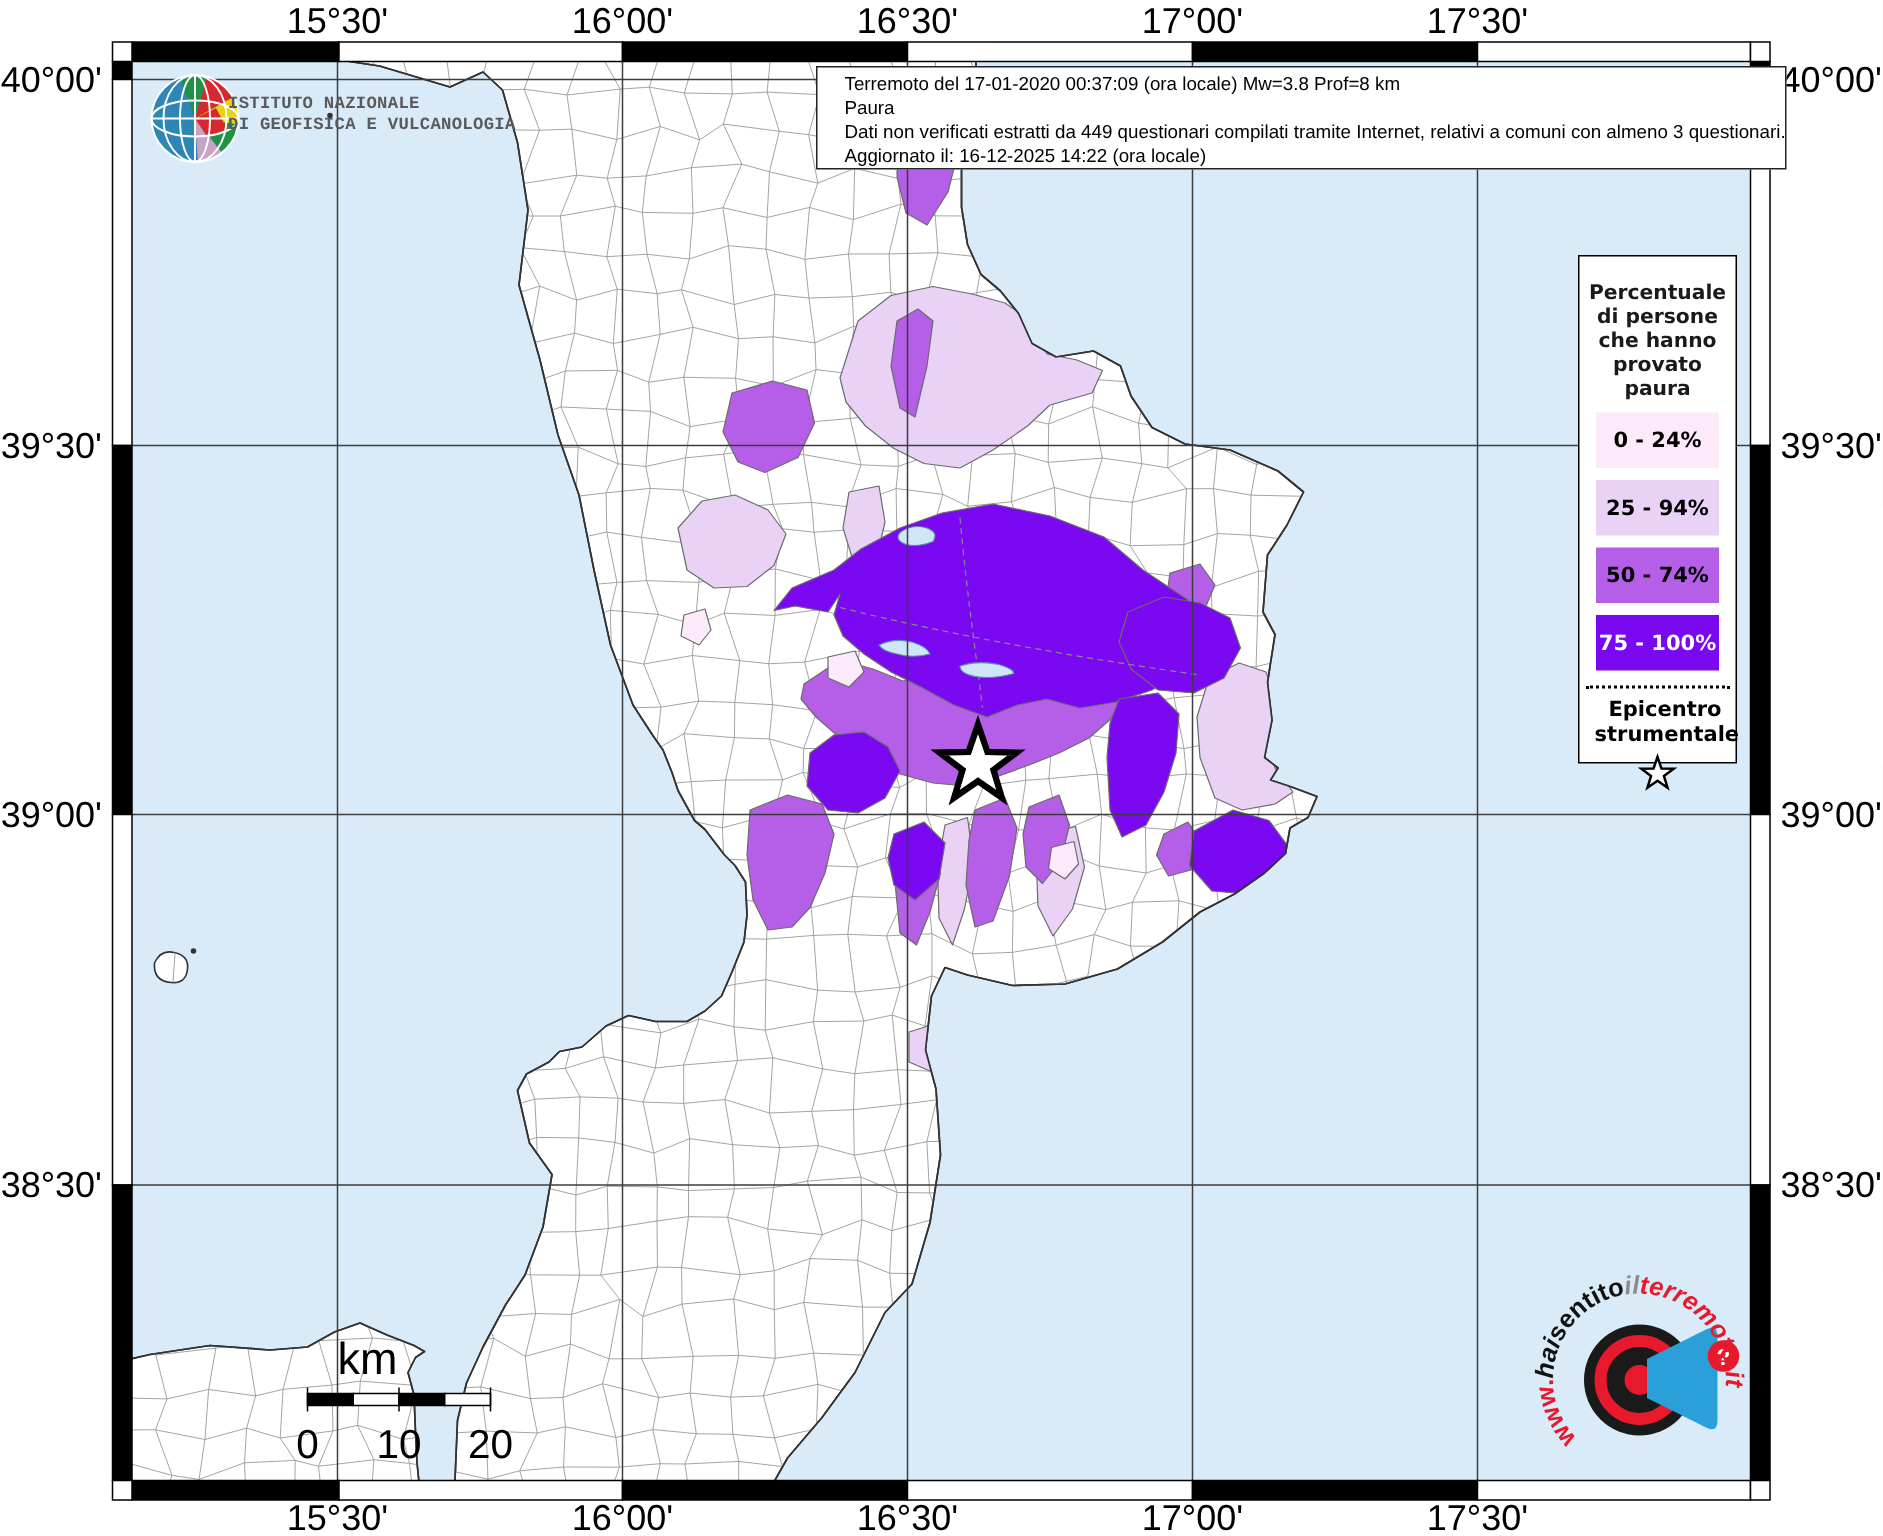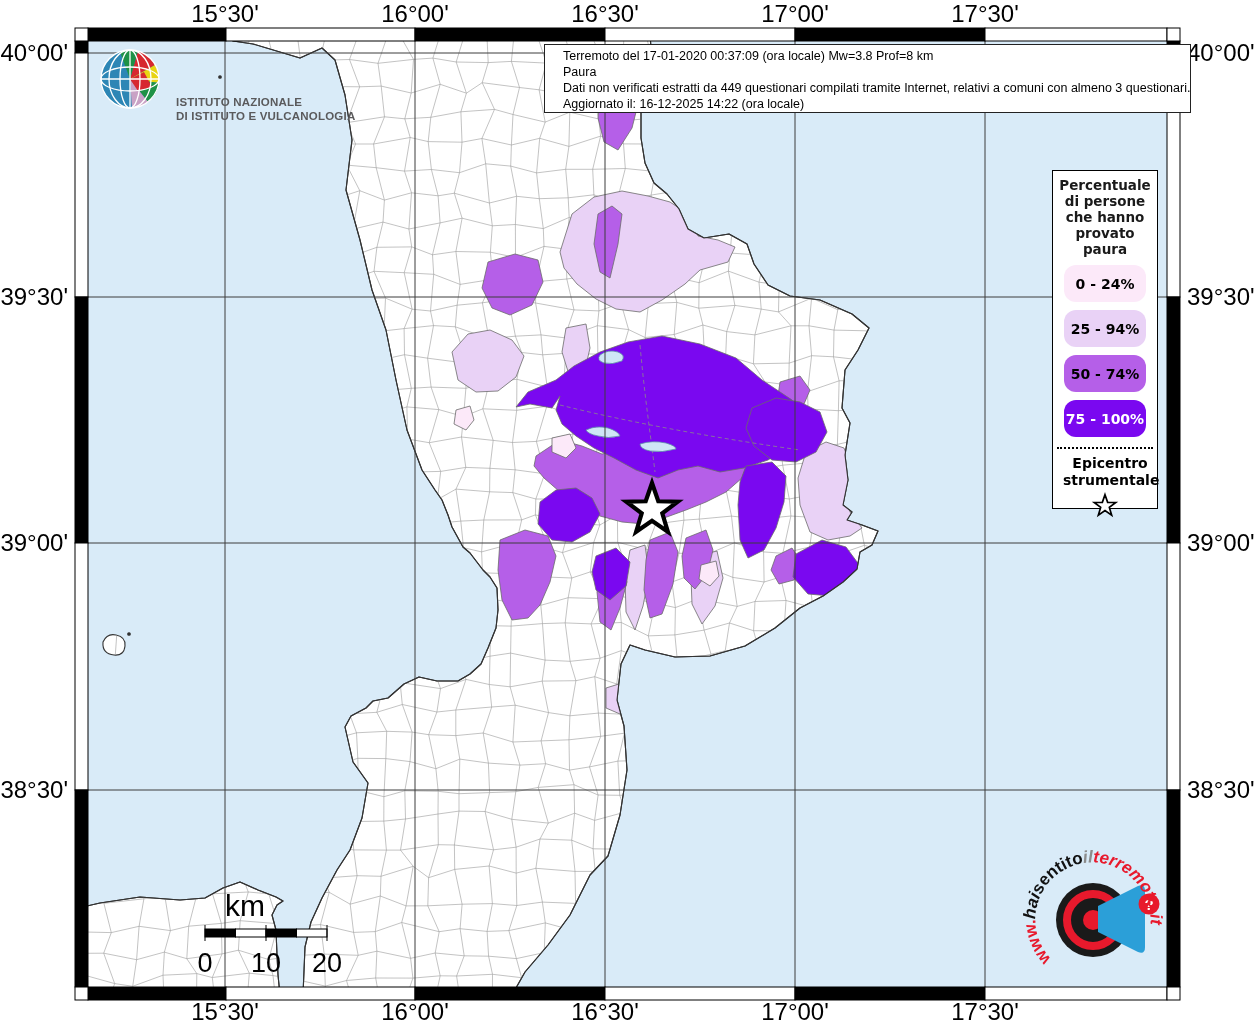--- a/index.html
+++ b/index.html
@@ -6,31 +6,31 @@
   #stage{position:relative;width:1255px;height:1024px;background:#ffffff;overflow:hidden;
          font-family:"Liberation Sans",sans-serif;}
   #mapsvg{position:absolute;left:0;top:0;}
 
   
   .titlebox{position:absolute;left:544px;top:44px;width:609px;height:61px;
     background:#ffffff;border:1px solid #222;padding:3px 18px;
     font-size:12.5px;line-height:16px;color:#000;white-space:nowrap;overflow:visible;}
 
   
-  .ingv-text{position:absolute;left:176px;top:63px;color:#5a5a5c;
-    font-family:Liberation Sans, sans-serif;font-weight:bold;
-    font-size:11.5px;line-height:14px;letter-spacing:.2px;margin-top:32px;}
+  .ingv-text{position:absolute;left:152px;top:63px;color:#5a5a5c;
+    font-family:Liberation Mono, monospace;font-weight:bold;
+    font-size:11.5px;line-height:14px;letter-spacing:.2px;}
 
   
   .legend{position:absolute;left:1052px;top:170px;width:104px;height:337px;
     background:#ffffff;border:1px solid #000;
     font-family:"DejaVu Sans",sans-serif;font-weight:bold;text-align:center;}
-  .legend-title{font-size:13.5px;line-height:16px;padding-top:6px;color:#1a1a1a;}
+  .legend-title{font-size:13.5px;line-height:16px;padding-top:16px;color:#1a1a1a;}
   .swatch{width:82px;height:37px;margin:8px auto 0 auto;display:flex;
-    align-items:center;justify-content:center;font-size:14px;color:#000;border-radius:12px;}
+    align-items:center;justify-content:center;font-size:14px;color:#000;}
   .swatch.c1{background:#fce9f9;}
   .swatch.c2{background:#e9d2f6;}
   .swatch.c3{background:#b55fe8;}
   .swatch.c4{background:#7a08f0;color:#ffffff;}
   .legend-divider{border-top:2px dotted #000;margin:10px 4px 6px 4px;}
   .legend-epi{font-size:14px;line-height:17px;color:#000;padding-left:10px;}
   .legend-star{margin-top:2px;}
 </style>
 </head>
 <body>
@@ -258,21 +258,21 @@
 
 <div class="titlebox">
   <div>Terremoto del 17-01-2020 00:37:09 (ora locale) Mw=3.8 Prof=8 km</div>
   <div>Paura</div>
   <div>Dati non verificati estratti da 449 questionari compilati tramite Internet, relativi a comuni con almeno 3 questionari.</div>
   <div>Aggiornato il: 16-12-2025 14:22 (ora locale)</div>
 </div>
 
 <div class="ingv-text">
   <div>ISTITUTO NAZIONALE</div>
-  <div>DI ISTITUTO E VULCANOLOGIA</div>
+  <div>DI GEOFISICA E VULCANOLOGIA</div>
 </div>
 
 <div class="legend">
   <div class="legend-title">
     <div>Percentuale</div>
     <div>di persone</div>
     <div>che hanno</div>
     <div>provato</div>
     <div>paura</div>
   </div>

